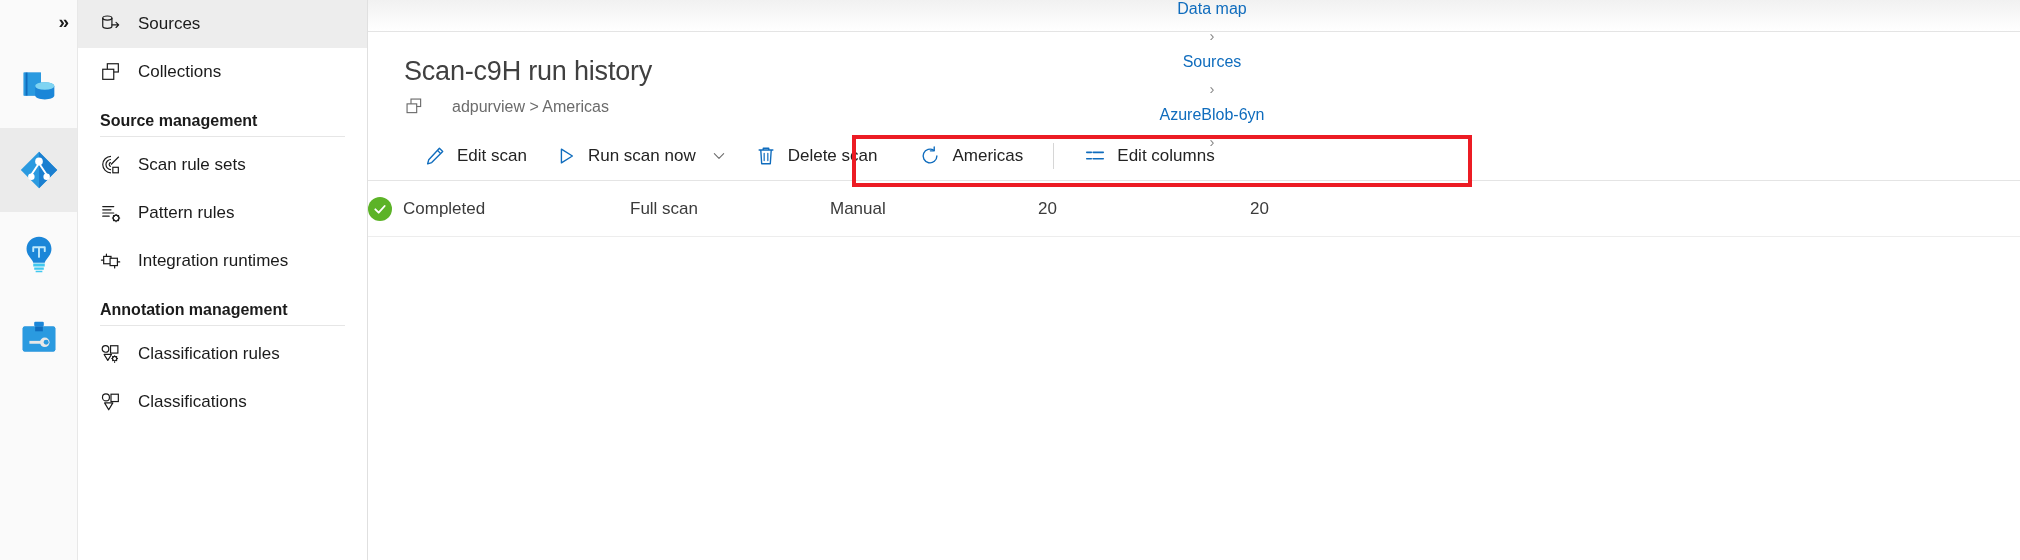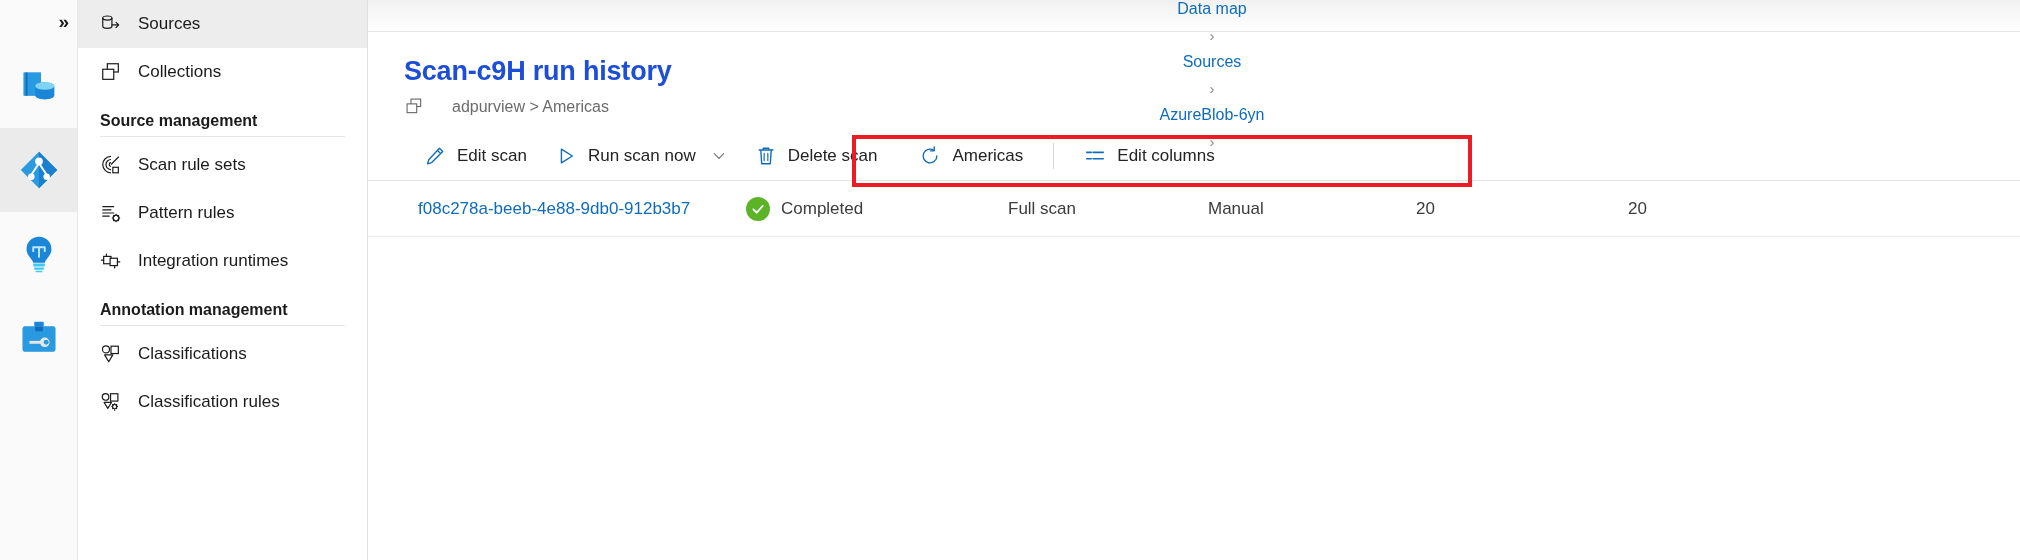--- a/index.html
+++ b/index.html
@@ -56,21 +56,21 @@
     height: 32px; display: flex; align-items: center; gap: 9px;
     padding-left: 36px;
     background: linear-gradient(#f1f1f1, #fbfbfb 70%, #ffffff);
     border-bottom: 1px solid #e4e4e4;
     flex-direction: column;
   }
   .crumb { font-size: 16px; color: #0f6cbd; cursor: pointer; white-space: nowrap; }
   .crumb-sep { font-size: 15px; color: #8a8a8a; }
 
   .title {
-    font-size: 27px; color: #1d4ed8; font-weight: bold;
+    font-size: 27px; color: #404040; font-weight: normal;
     padding: 24px 0 0 36px; letter-spacing: -0.2px;
   }
   .subtitle {
     display: flex; align-items: center; gap: 27px;
     padding: 9px 0 0 36px;
   }
   .subtitle .st { font-size: 16px; color: #6b6b6b; }
 
   
   .toolbar-wrap { position: relative; margin-top: 14px; }
@@ -232,36 +232,36 @@
         <path d="M1.5 11h2.5M19 13h2.5M7 4.5V7M16 17v2.5" stroke="#1b1b1b" stroke-width="1.3" stroke-linecap="round"></path>
       </svg>
       <span class="nl">Integration runtimes</span>
     </div>
 
     <div class="nav-group">Annotation management</div>
     <div class="nav-sep"></div>
 
     <div class="nav-item">
       <svg class="ni" viewBox="0 0 24 24">
-        <circle cx="6.5" cy="7" r="3.8" fill="none" stroke="#1b1b1b" stroke-width="1.3"></circle>
-        <rect x="12" y="3.5" width="8" height="8" fill="none" stroke="#1b1b1b" stroke-width="1.3"></rect>
-        <path d="M9.5 20.5 5 13h9z" fill="none" stroke="#1b1b1b" stroke-width="1.3" stroke-linejoin="round"></path>
-      </svg>
-      <span class="nl">Classifications</span>
-    </div>
-
-    <div class="nav-item">
-      <svg class="ni" viewBox="0 0 24 24">
         <circle cx="6" cy="6.5" r="3.6" fill="none" stroke="#1b1b1b" stroke-width="1.3"></circle>
         <rect x="11.5" y="3" width="8" height="8" fill="none" stroke="#1b1b1b" stroke-width="1.3"></rect>
         <path d="M8.5 19 4.5 12.5h8z" fill="none" stroke="#1b1b1b" stroke-width="1.3" stroke-linejoin="round"></path>
         <circle cx="16" cy="17" r="2.4" fill="#fff" stroke="#1b1b1b" stroke-width="1.2"></circle>
         <path d="M16 13.8v1M16 20.2v1M12.8 17h1M18.2 17h1M13.7 14.7l.7.7M17.6 18.6l.7.7M18.3 14.7l-.7.7M14.4 18.6l-.7.7" stroke="#1b1b1b" stroke-width="1.1" stroke-linecap="round"></path>
       </svg>
       <span class="nl">Classification rules</span>
+    </div>
+
+    <div class="nav-item">
+      <svg class="ni" viewBox="0 0 24 24">
+        <circle cx="6.5" cy="7" r="3.8" fill="none" stroke="#1b1b1b" stroke-width="1.3"></circle>
+        <rect x="12" y="3.5" width="8" height="8" fill="none" stroke="#1b1b1b" stroke-width="1.3"></rect>
+        <path d="M9.5 20.5 5 13h9z" fill="none" stroke="#1b1b1b" stroke-width="1.3" stroke-linejoin="round"></path>
+      </svg>
+      <span class="nl">Classifications</span>
     </div>
   </div>
 
   <div class="main">
 
     <div class="crumb-bar">
       <span class="crumb">Data map</span>
       <span class="crumb-sep">›</span>
       <span class="crumb">Sources</span>
       <span class="crumb-sep">›</span>
@@ -327,23 +327,20 @@
           <span class="tl">Edit columns</span>
         </div>
       </div>
 
       <div class="redbox"></div>
     </div>
 
     <div class="tbl">
 
       <div class="tbl-row">
-        <div class="td c-runid">
-          <span class="link clip">f08c278a-beeb-4e88-9db0-912b3b7</span>
-        </div>
         <div class="td c-status">
           <span class="check">
             <svg viewBox="0 0 24 24" style="width:16px;height:16px;">
               <path d="M5 12.5 10 17.5 19 7.5" fill="none" stroke="#ffffff" stroke-width="2.8" stroke-linecap="round" stroke-linejoin="round"></path>
             </svg>
           </span>
           <span>Completed</span>
         </div>
         <div class="td c-runtype">Full scan</div>
         <div class="td c-scantype">Manual</div>

